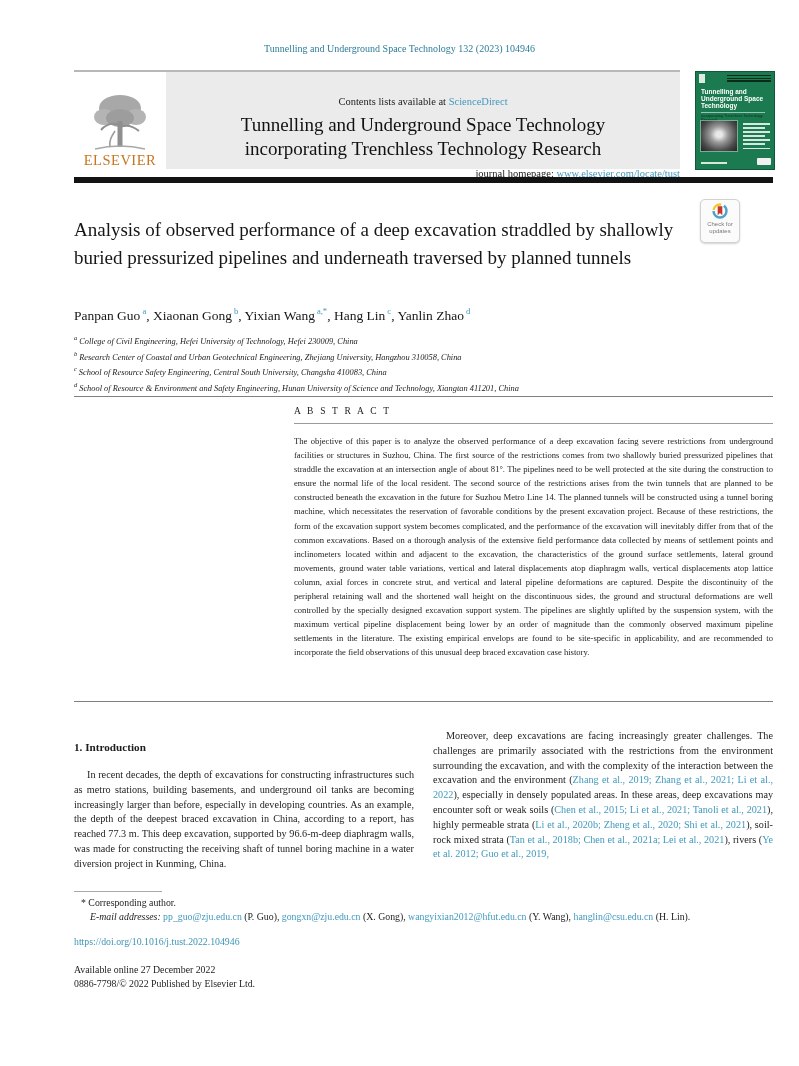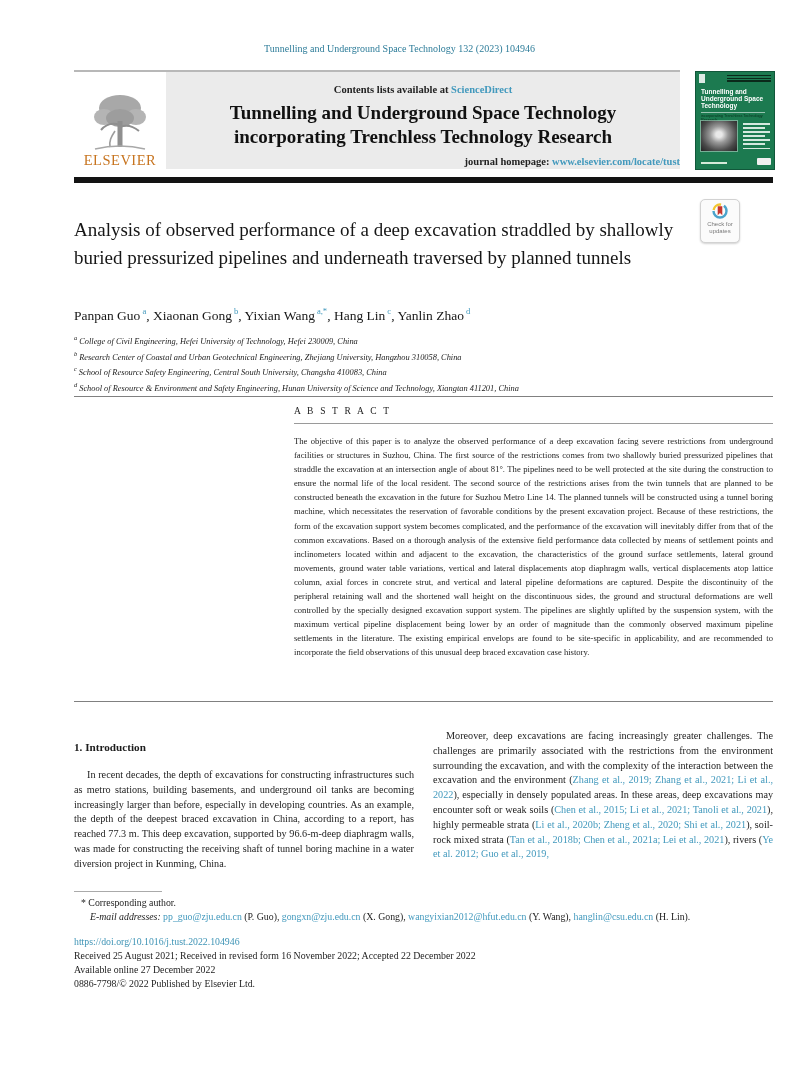--- a/index.html
+++ b/index.html
@@ -18,21 +18,21 @@
   .hdr-rule { position:absolute; top:70px; left:50px; width:606px; height:2px; background:#b8b8b8; }
   .hdr { position:absolute; top:72px; left:50px; width:606px; height:97px; display:flex; }
   .logo-box {
     width:92px; background:#fff; display:flex; flex-direction:column;
     align-items:center; justify-content:flex-end; padding-bottom:1px;
   }
   .elsevier-word {
     font-size:14.5px; color:#c7741f; letter-spacing:0.5px; line-height:15px;
   }
   .graybox {
-    flex:1; background:#ebebeb; text-align:center; padding-top:12px; height:97px; box-sizing:border-box;font-weight:bold;
+    flex:1; background:#ebebeb; text-align:center; padding-top:24px; height:97px; box-sizing:border-box;
   }
   .contents-line { font-size:10.5px; color:#222; }
   .jtitle { font-size:19px; line-height:23.5px; margin-top:6px; color:#111; }
   .homepage { font-size:10.5px; margin-top:8px; color:#222;text-align:right; }
   .blackbar { position:absolute; top:177px; left:50px; width:699px; height:6px; background:#131313; }
   
   .cover {
     position:absolute; top:72px; left:672px; width:78px; height:97px;
     background:#1c7a50; font-family:"Liberation Sans", sans-serif; overflow:hidden;
     outline:1px solid #11573a;
@@ -193,17 +193,16 @@
     <div class="colR">
       <p><span>Moreover, deep excavations are facing increasingly greater challenges. The challenges are primarily associated with the restrictions from the environment surrounding the excavation, and with the complexity of the interaction between the excavation and the environment (</span><span class="lnk">Zhang et al., 2019; Zhang et al., 2021; Li et al., 2022</span><span>), especially in densely populated areas. In these areas, deep excavations may encounter soft or weak soils (</span><span class="lnk">Chen et al., 2015; Li et al., 2021; Tanoli et al., 2021</span><span>), highly permeable strata (</span><span class="lnk">Li et al., 2020b; Zheng et al., 2020; Shi et al., 2021</span><span>), soil-rock mixed strata (</span><span class="lnk">Tan et al., 2018b; Chen et al., 2021a; Lei et al., 2021</span><span>), rivers (</span><span class="lnk">Ye et al. 2012; Guo et al., 2019,</span></p>
     </div>
   </div>
 
   <div class="fn-rule"></div>
   <div class="corr">* Corresponding author.</div>
   <div class="emailline"><span class="email-label">E-mail addresses:</span><span> </span><span class="lnk">pp_guo@zju.edu.cn</span><span> (P. Guo), </span><span class="lnk">gongxn@zju.edu.cn</span><span> (X. Gong), </span><span class="lnk">wangyixian2012@hfut.edu.cn</span><span> (Y. Wang), </span><span class="lnk">hanglin@csu.edu.cn</span><span> (H. Lin).</span></div>
 
   <div class="doi">https://doi.org/10.1016/j.tust.2022.104946</div>
-  <div class="ftr" style="top:950px">Received 25 August 2021; Received in revised form 16 November 2022; Accepted 22 December 2022</div>
   <div class="ftr" style="top:964px">Available online 27 December 2022</div>
   <div class="ftr" style="top:978px">0886-7798/© 2022 Published by Elsevier Ltd.</div>
 
 </div>
 
 </body></html>

